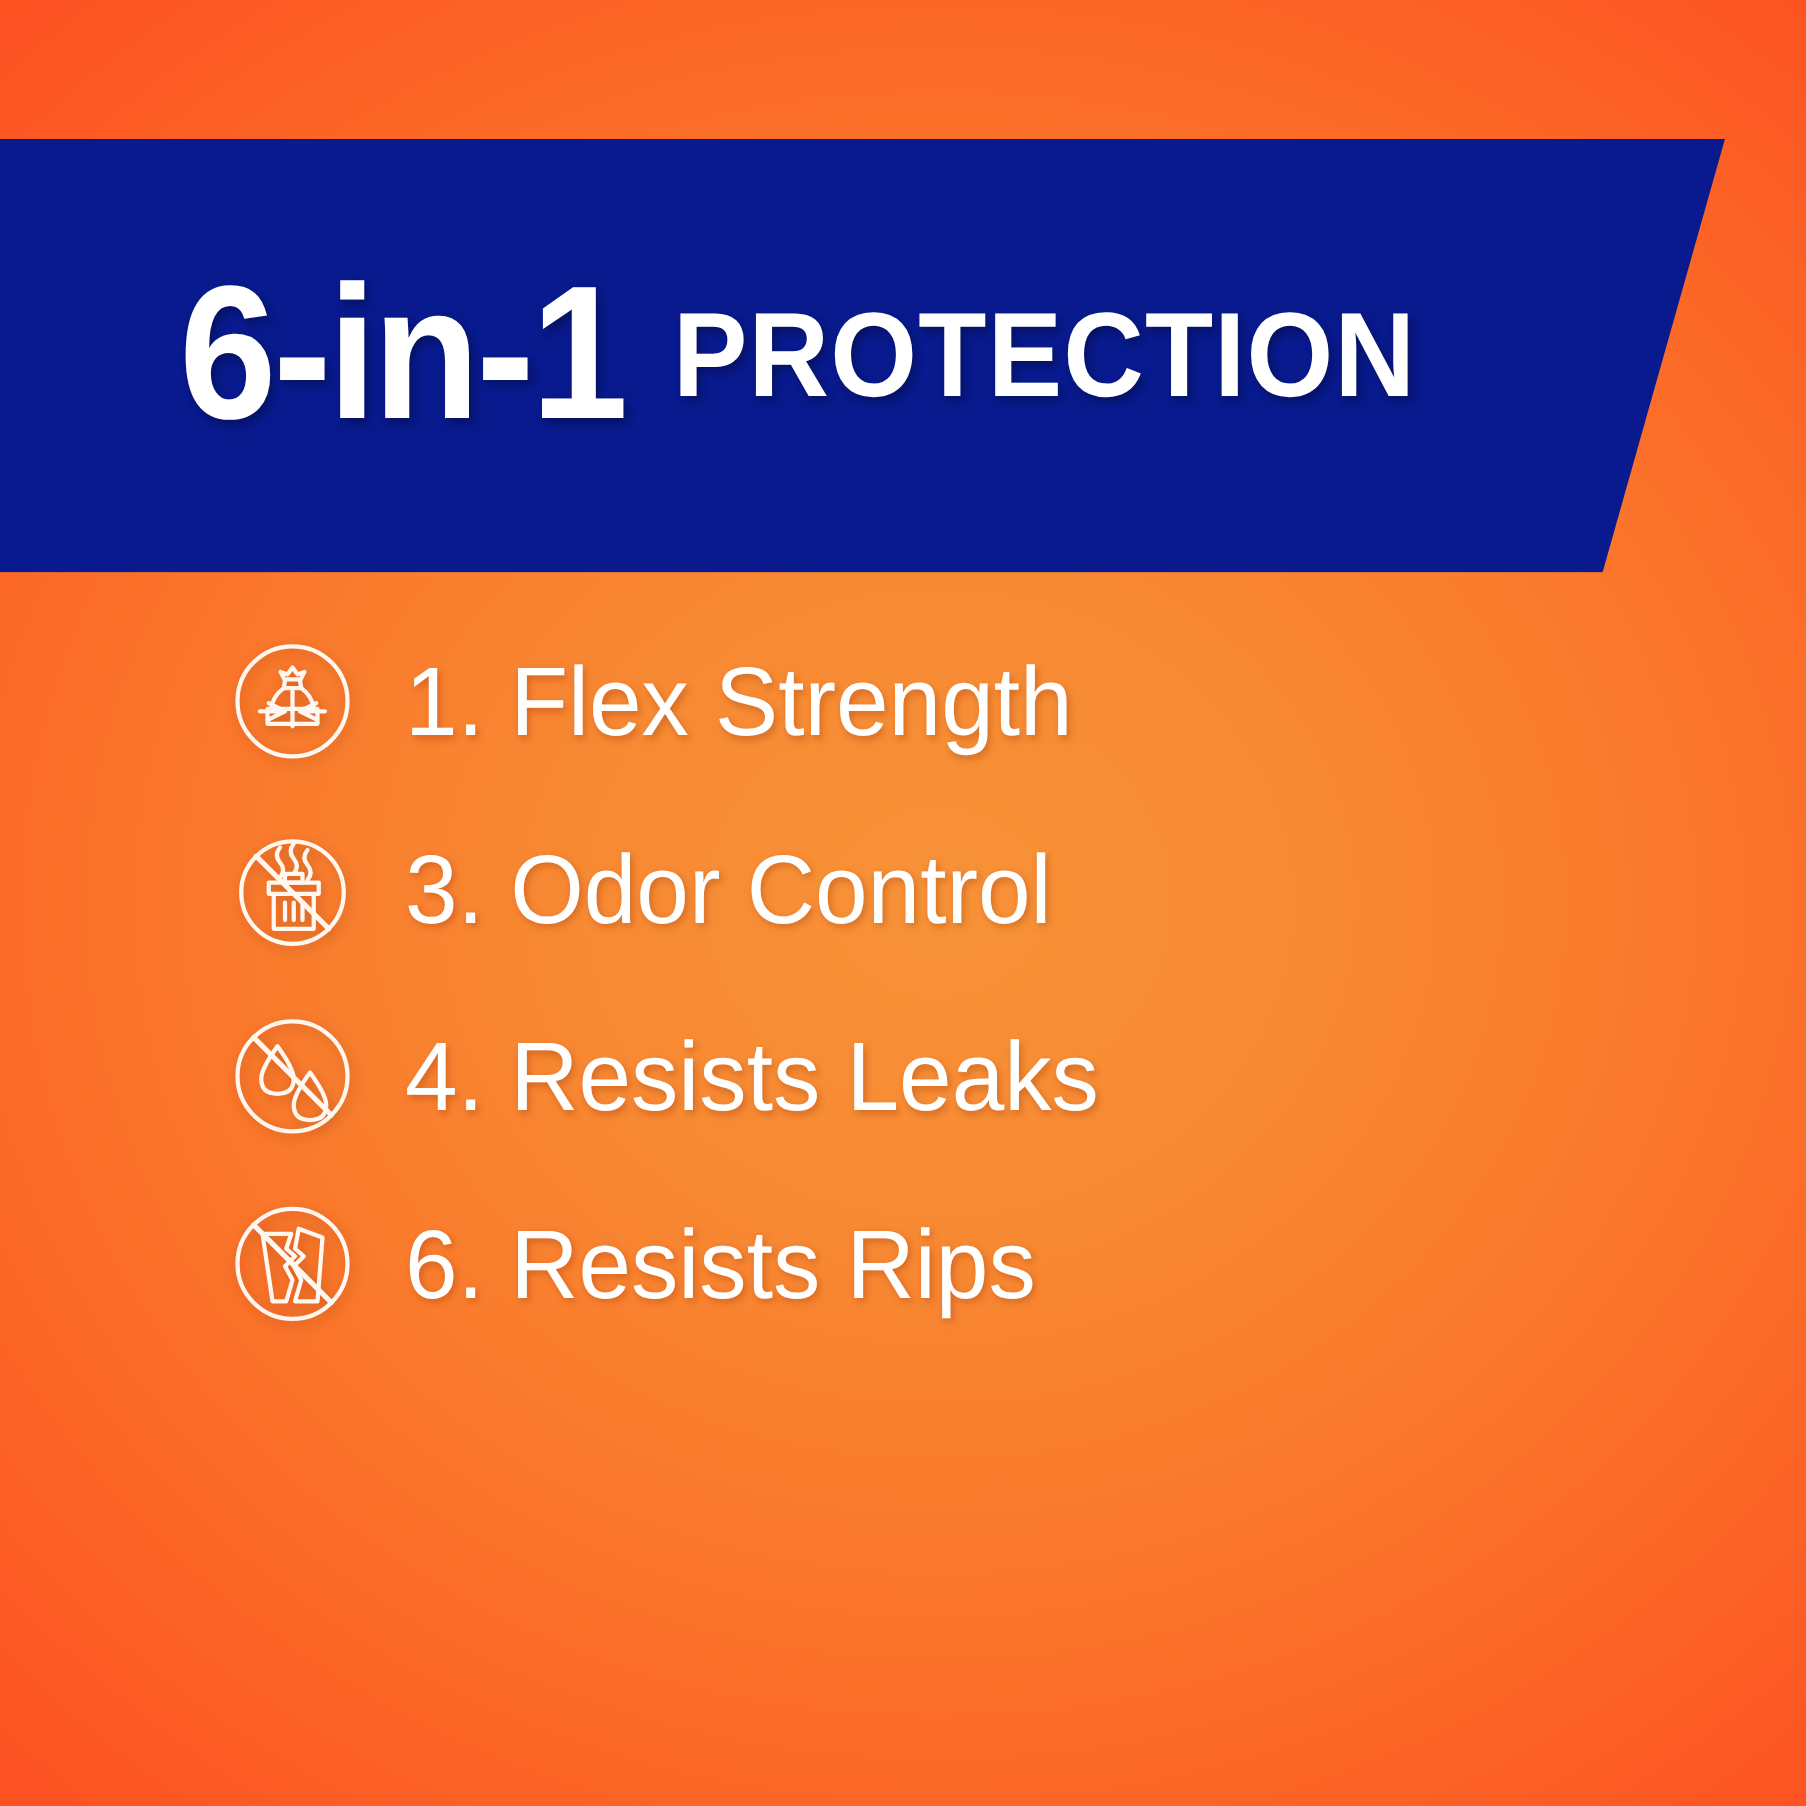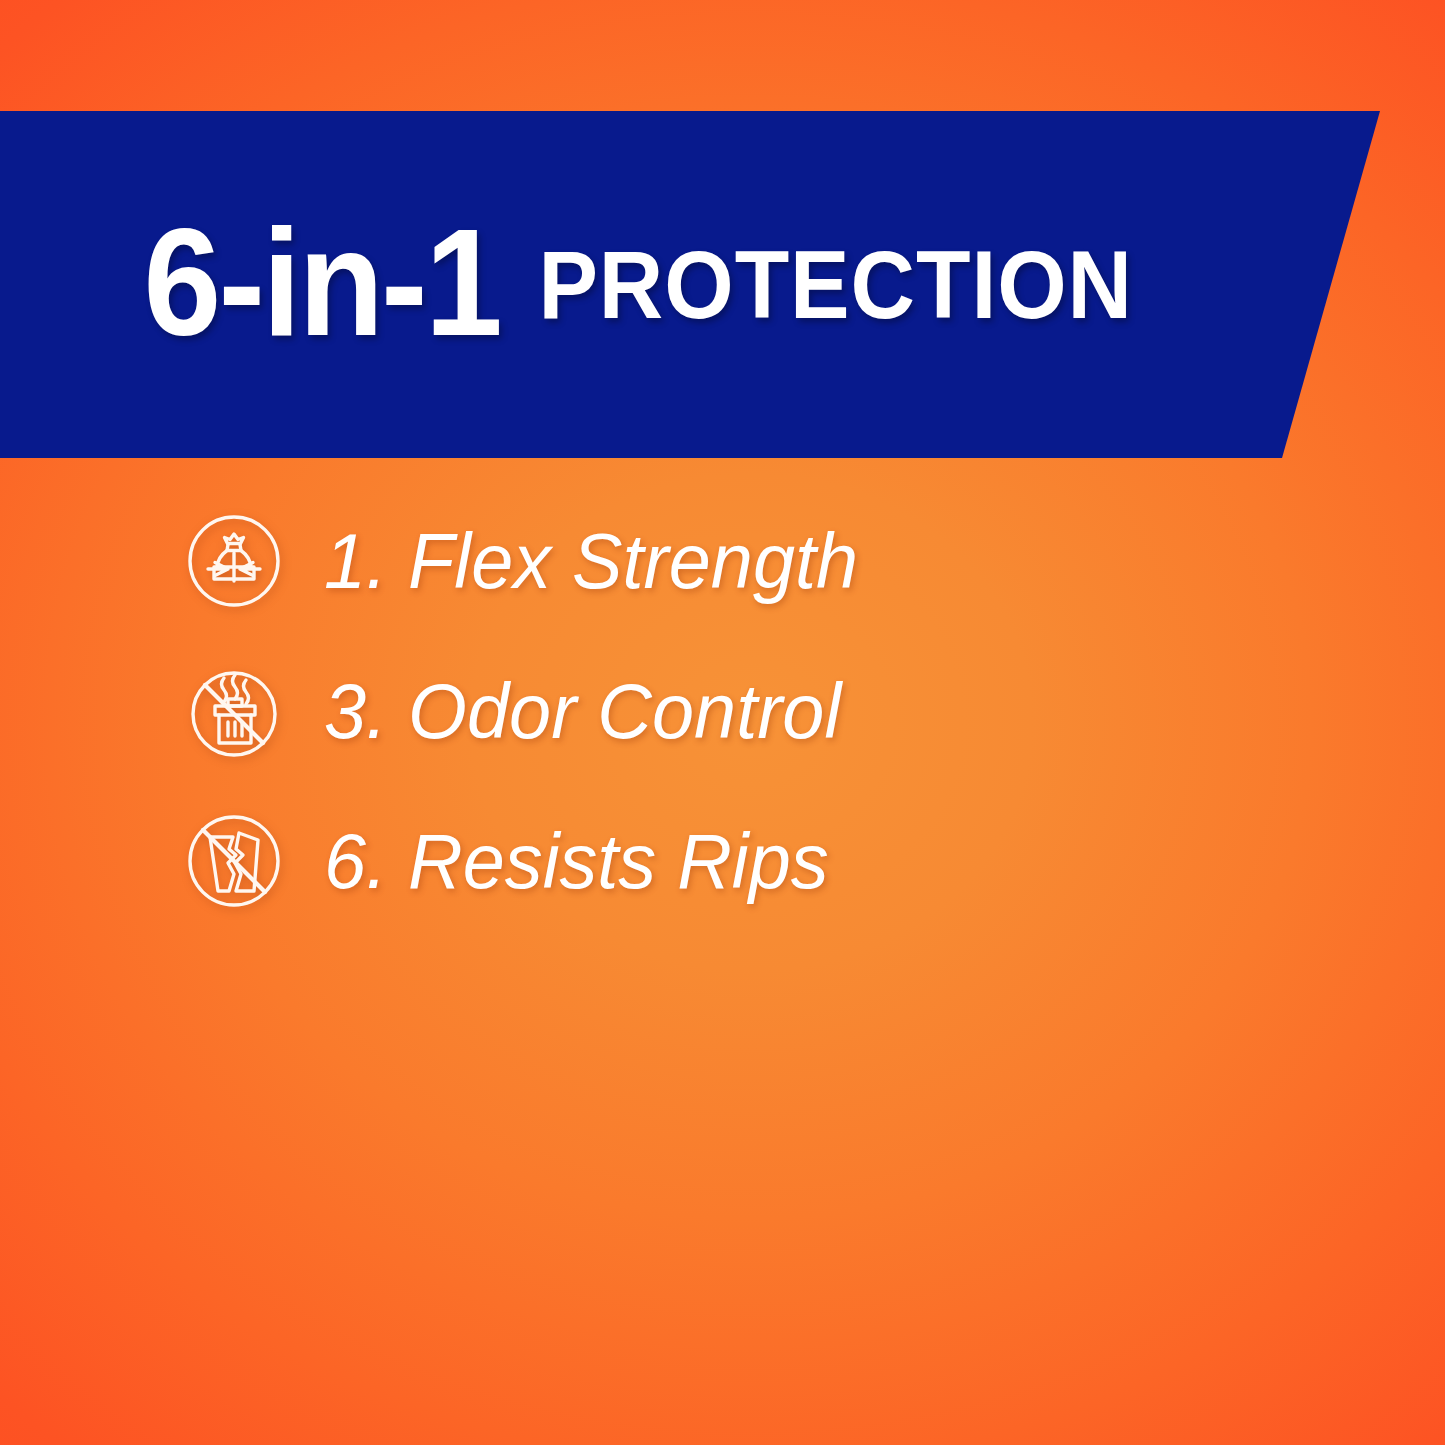--- a/index.html
+++ b/index.html
@@ -80,21 +80,20 @@
 
   
   .feature-list {
     position: absolute;
     left: 0;
     top: 486px;
     width: 1445px;
     padding: 0;
     margin: 0;
     list-style: none;
-    font-style: italic;
   }
 
   .feature-row {
     display: flex;
     align-items: center;
     height: 150px;
     padding-left: 184px;
     box-sizing: border-box;
   }
 
@@ -166,20 +165,31 @@
           <path d="M31 45 L71 45 L71 54 L31 54 Z"></path>
           <path d="M44 38 L58 38 L58 45 L44 45 Z"></path>
           <path d="M35 54 L35 82 L67 82 L67 54"></path>
           <path d="M44 61 L44 75 M51 61 L51 75 M58 61 L58 75"></path>
           <path d="M21 24 L79 82" stroke-width="4.2"></path>
         </svg>
       </span>
       <span class="feature-label">3. Odor Control</span>
     </li>
 
+    <li class="feature-row">
+      <span class="icon-wrap">
+        <svg viewBox="0 0 100 100" fill="none" stroke="#FFF7F0" stroke-width="3.4" stroke-linecap="round" stroke-linejoin="round">
+          <circle cx="50" cy="50" r="44"></circle>
+          <path d="M38 26 Q25 44 25 52 Q25 64 38 64 Q51 64 51 52 Q51 44 38 26 Z"></path>
+          <path d="M64 47 Q51 65 51 73 Q51 85 64 85 Q77 85 77 73 Q77 65 64 47 Z"></path>
+          <path d="M19 19 L81 81" stroke-width="4.2"></path>
+        </svg>
+      </span>
+      <span class="feature-label">4. Resists Leaks</span>
+    </li>
 
 
     <li class="feature-row">
       <span class="icon-wrap">
         <svg viewBox="0 0 100 100" fill="none" stroke="#FFF7F0" stroke-width="3.4" stroke-linecap="round" stroke-linejoin="round">
           <circle cx="50" cy="50" r="44"></circle>
           <path d="M26 26 L49 26 L45 38 L52 44 L44 52 L50 63 L45 80 L34 80 Z"></path>
           <path d="M55 22 L74 29 L70 80 L52 80 L57 63 L51 52 L59 44 L52 38 Z"></path>
           <path d="M19 19 L81 81" stroke-width="4.2"></path>
         </svg>

